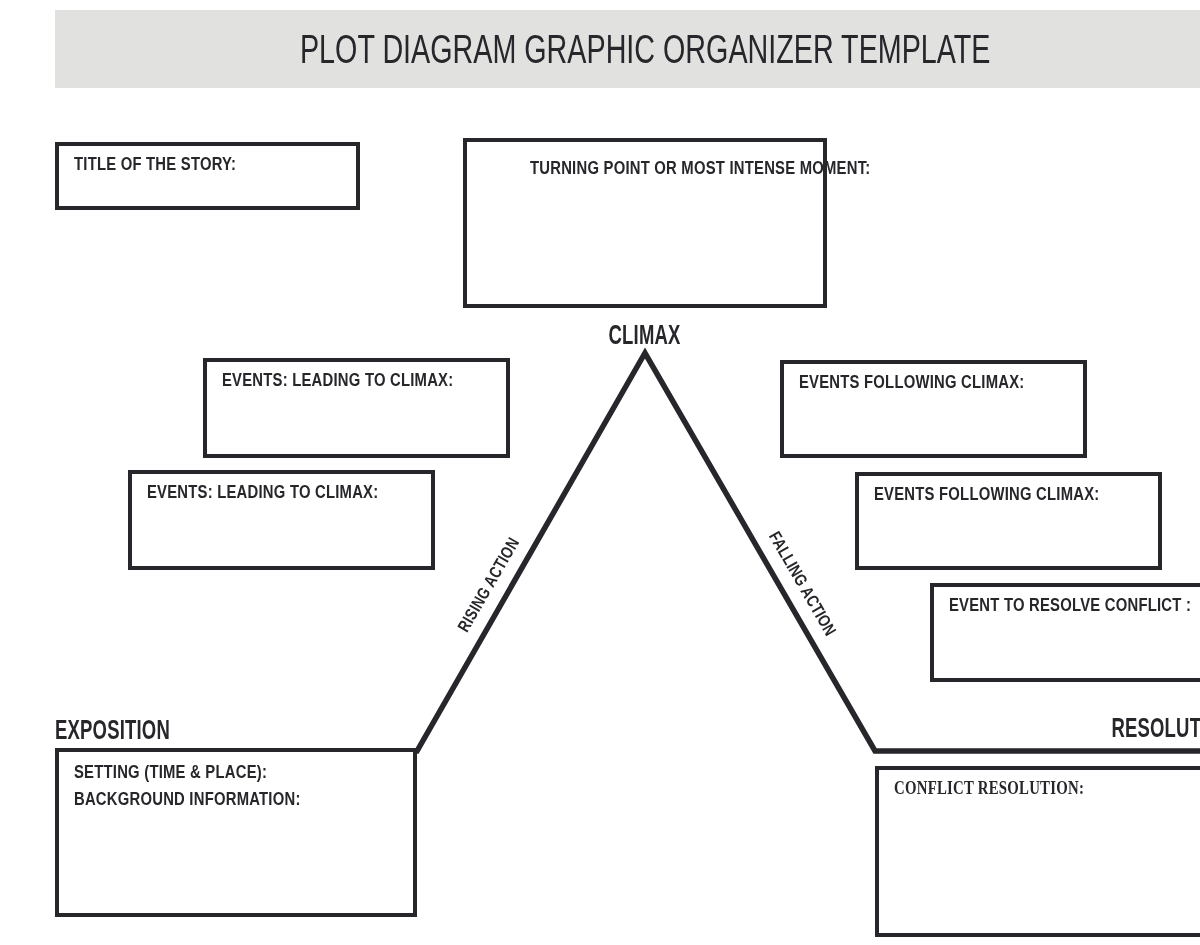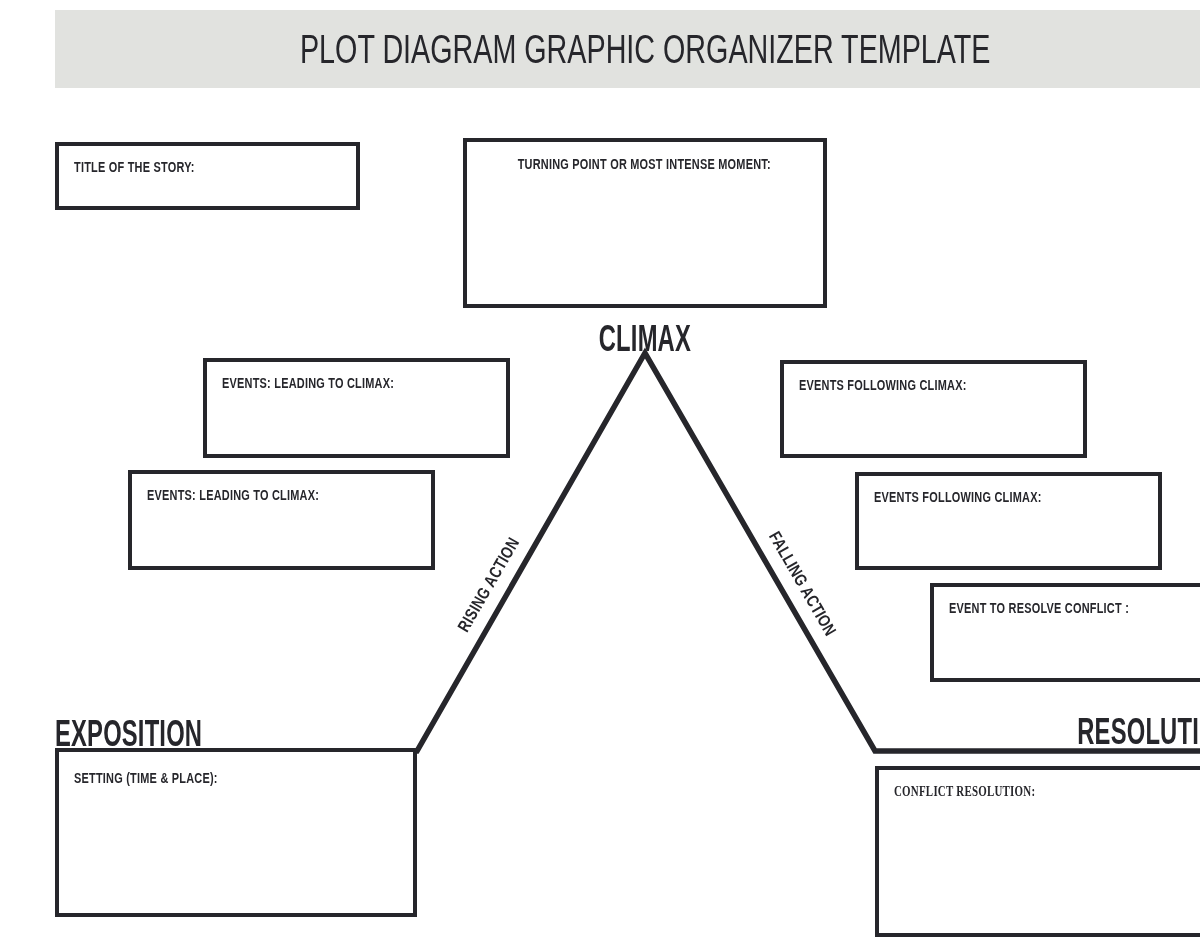--- a/index.html
+++ b/index.html
@@ -42,40 +42,40 @@
   .header .title {
     font-size: 41px;
     transform: scaleX(0.70);
     transform-origin: center center;
   }
 
   .pbox {
     position: absolute;
     border: 4px solid var(--ink);
     background: var(--paper);
-    padding: 13px 15px;
-    font-size: 14px;
+    padding: 6px 15px;
+    font-size: 19px;
     line-height: 1.25;
   }
   .pbox.center-label { text-align: left; padding-top: 14px; }
 
   .box-title-of-story   { left: 10px;  top: 142px; width: 305px; height: 68px; }
   .box-turning-point    { left: 418px; top: 138px; width: 364px; height: 170px; }
   .box-rising-event-1   { left: 158px; top: 358px; width: 307px; height: 100px; }
   .box-rising-event-2   { left: 83px;  top: 470px; width: 307px; height: 100px; }
   .box-conflict-intro   { left: 10px;  top: 583px; width: 305px; height: 99px; }
   .box-falling-event-1  { left: 735px; top: 360px; width: 307px; height: 98px; }
   .box-falling-event-2  { left: 810px; top: 472px; width: 307px; height: 98px; }
   .box-event-resolve    { left: 885px; top: 583px; width: 305px; height: 99px; }
   .box-exposition-detail{ left: 10px;  top: 748px; width: 362px; height: 169px; line-height: 27px; }
   .box-conflict-resolution { left: 830px; top: 766px; width: 360px; height: 171px; font-family: Liberation Serif, serif; }
 
   .stage-label {
     position: absolute;
-    font-size: 36px;
+    font-size: 28px;
     line-height: 1;
   }
   .label-climax {
     left: 500px; top: 321px; width: 200px;
     text-align: center;
   }
   .label-exposition { left: 10px; top: 716px; }
   .label-resolution { right: 10px; top: 714px; text-align: left; }
   .stage-label .cond { transform: scaleX(0.66); }
   .label-climax .cond { transform-origin: center center; }
@@ -154,19 +154,20 @@
   </div>
   <div class="pbox box-falling-event-2">
     <span class="cond">EVENTS FOLLOWING CLIMAX:</span>
   </div>
   <div class="pbox box-event-resolve">
     <span class="cond">EVENT TO RESOLVE CONFLICT :</span>
   </div>
 
   <div class="pbox box-exposition-detail">
     <div><span class="cond">SETTING (TIME &amp; PLACE):</span></div>
+    <div><span class="cond">BACKGROUND INFORMATION:</span></div>
   </div>
 
   <div class="pbox box-conflict-resolution">
     <span class="cond">CONFLICT RESOLUTION:</span>
   </div>
 
 </div>
 
 </body></html>

